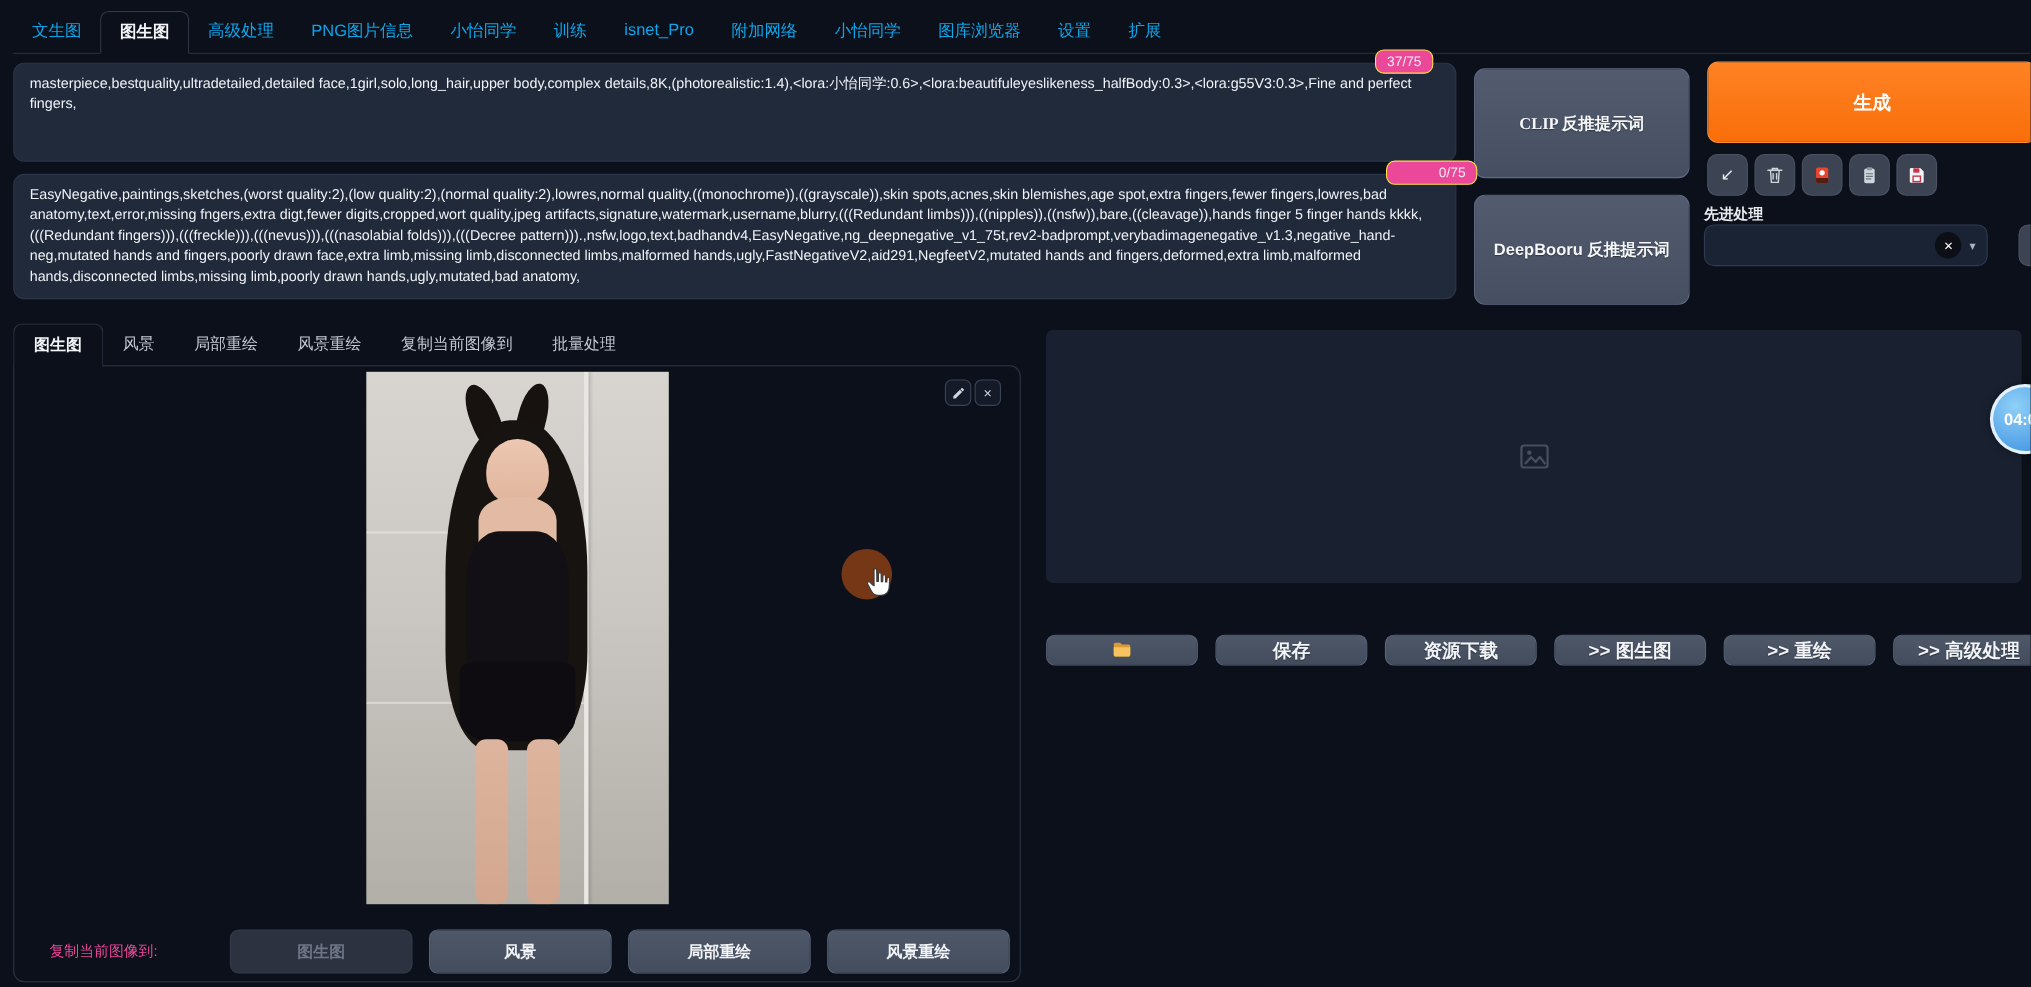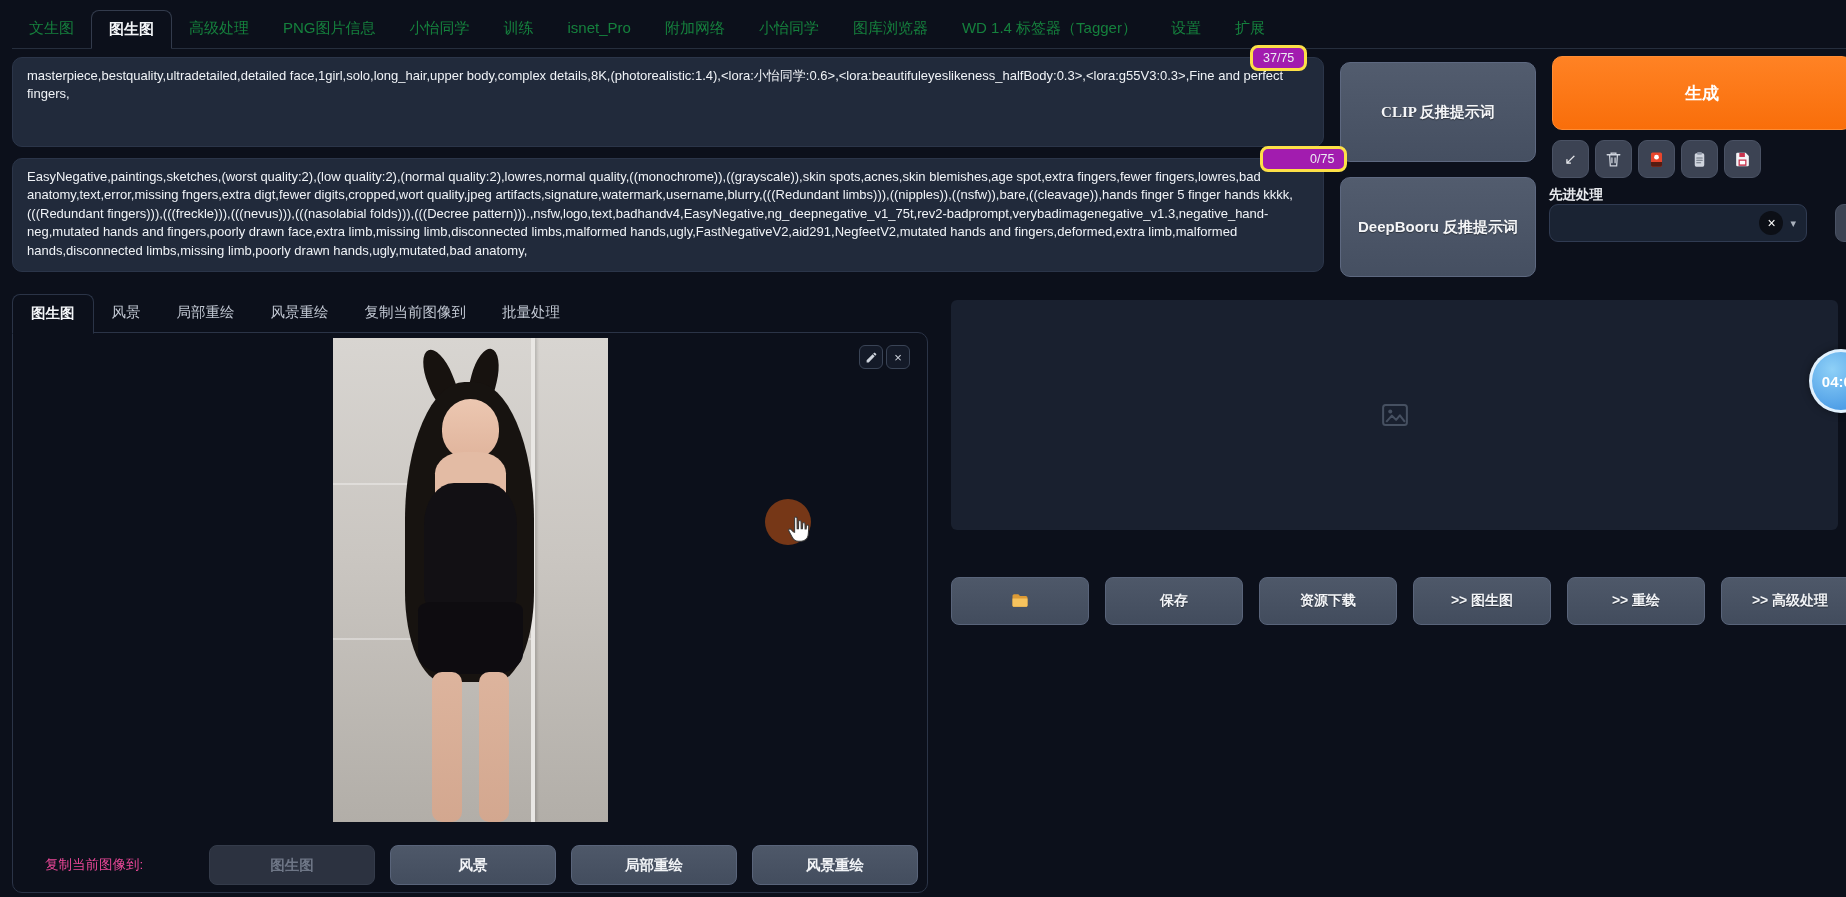--- a/index.html
+++ b/index.html
@@ -10,41 +10,41 @@
     color:#e5e8ee;
     position:relative;
   }
   
   .topnav {
     position:absolute; left:12px; top:10px; right:0; height:39px;
     display:flex; align-items:stretch;
     border-bottom:1px solid #262e3d;
   }
   .topnav .tab {
-    padding:9px 17px 0 17px; font-size:15px; color:#15803d;
+    padding:9px 17px 0 17px; font-size:15px; color:#0ea5e9;
     white-space:nowrap; cursor:pointer;
   }
   .topnav .tab.active {
     background:#0c101b; color:#f4f6f9;
     border:1px solid #333b4c; border-bottom:1px solid #0c101b;
     border-radius:8px 8px 0 0; margin-bottom:-1px; font-weight:bold;
   }
   
   textarea.prompt {
     position:absolute; left:12px; width:1312px;
     background:#212a3b; border:1px solid #2b3549; border-radius:10px;
     color:#f0f3f7; font-family:"Liberation Sans","DejaVu Sans",sans-serif;
     font-size:13px; line-height:1.42; padding:9px 14px;
     resize:none; outline:none; overflow:hidden;
   }
   #prompt-box { top:57px; height:90px; }
   #negative-box { top:158px; height:114px; }
   .counter {
     position:absolute; z-index:3; padding:3px 10px;
-    background:#a21caf; border:3px solid #fde047; border-radius:8px;
+    background:#ec4899; border:1px solid #fde047; border-radius:8px;
     font-size:12.5px; color:#eceef2;
   }
   #prompt-counter { left:1250px; top:45px; }
   #negative-counter { left:1260px; top:146px;padding-left:47px; }
   
   .big-gray-btn {
     position:absolute; left:1340px; width:196px; height:100px;
     background:linear-gradient(#525c6e,#454f61);
     border:1px solid #5d6880; border-radius:10px;
     color:#f5f6f8; font-weight:bold; font-size:15px;
@@ -145,23 +145,23 @@
   #output-panel {
     position:absolute; left:951px; top:300px; width:887px; height:230px;
     background:#19202f; border-radius:6px;
   }
   #output-placeholder {
     position:absolute; left:50%; top:50%; transform:translate(-50%,-50%);
     width:30px; height:30px; opacity:.75;
   }
   .out-row { position:absolute; left:951px; top:577px; display:flex; gap:16px; }
   .out-btn {
-    width:138px; height:48px;
+    width:138px; height:28px;
     background:linear-gradient(#4e5869,#424c5d); border:1px solid #59647a; border-radius:8px;
-    color:#f2f4f7; font-weight:bold; font-size:14px;
+    color:#f2f4f7; font-weight:bold; font-size:17px;
     display:flex; align-items:center; justify-content:center; cursor:pointer;
     text-shadow:0 1px 1px rgba(0,0,0,.4);
   }
   .out-btn svg { width:20px; height:20px; }
   
   #timer-badge {
     position:absolute; left:1809px; top:349px; width:64px; height:64px;
     border-radius:50%;
     background:radial-gradient(circle at 35% 30%, #8ed0f7, #4d9de6 75%);
     border:3px solid rgba(240,248,255,.9);
@@ -183,21 +183,20 @@
   <div class="tab">文生图</div>
   <div class="tab active">图生图</div>
   <div class="tab">高级处理</div>
   <div class="tab">PNG图片信息</div>
   <div class="tab">小怡同学</div>
   <div class="tab">训练</div>
   <div class="tab">isnet_Pro</div>
   <div class="tab">附加网络</div>
   <div class="tab">小怡同学</div>
   <div class="tab">图库浏览器</div>
-  <div class="tab">WD 1.4 标签器（Tagger）</div>
   <div class="tab">设置</div>
   <div class="tab">扩展</div>
 </div>
 
 <textarea id="prompt-box" class="prompt" spellcheck="false" style="">masterpiece,bestquality,ultradetailed,detailed face,1girl,solo,long_hair,upper body,complex details,8K,(photorealistic:1.4),&lt;lora:小怡同学:0.6&gt;,&lt;lora:beautifuleyeslikeness_halfBody:0.3&gt;,&lt;lora:g55V3:0.3&gt;,Fine and perfect fingers,</textarea>
 <div class="counter" id="prompt-counter">37/75</div>
 
 <textarea id="negative-box" class="prompt" spellcheck="false" style="">EasyNegative,paintings,sketches,(worst quality:2),(low quality:2),(normal quality:2),lowres,normal quality,((monochrome)),((grayscale)),skin spots,acnes,skin blemishes,age spot,extra fingers,fewer fingers,lowres,bad anatomy,text,error,missing fngers,extra digt,fewer digits,cropped,wort quality,jpeg artifacts,signature,watermark,username,blurry,(((Redundant limbs))),((nipples)),((nsfw)),bare,((cleavage)),hands finger 5 finger hands kkkk,(((Redundant fingers))),(((freckle))),(((nevus))),(((nasolabial folds))),(((Decree pattern))).,nsfw,logo,text,badhandv4,EasyNegative,ng_deepnegative_v1_75t,rev2-badprompt,verybadimagenegative_v1.3,negative_hand-neg,mutated hands and fingers,poorly drawn face,extra limb,missing limb,disconnected limbs,malformed hands,ugly,FastNegativeV2,aid291,NegfeetV2,mutated hands and fingers,deformed,extra limb,malformed hands,disconnected limbs,missing limb,poorly drawn hands,ugly,mutated,bad anatomy,</textarea>
 <div class="counter" id="negative-counter">0/75</div>
 

